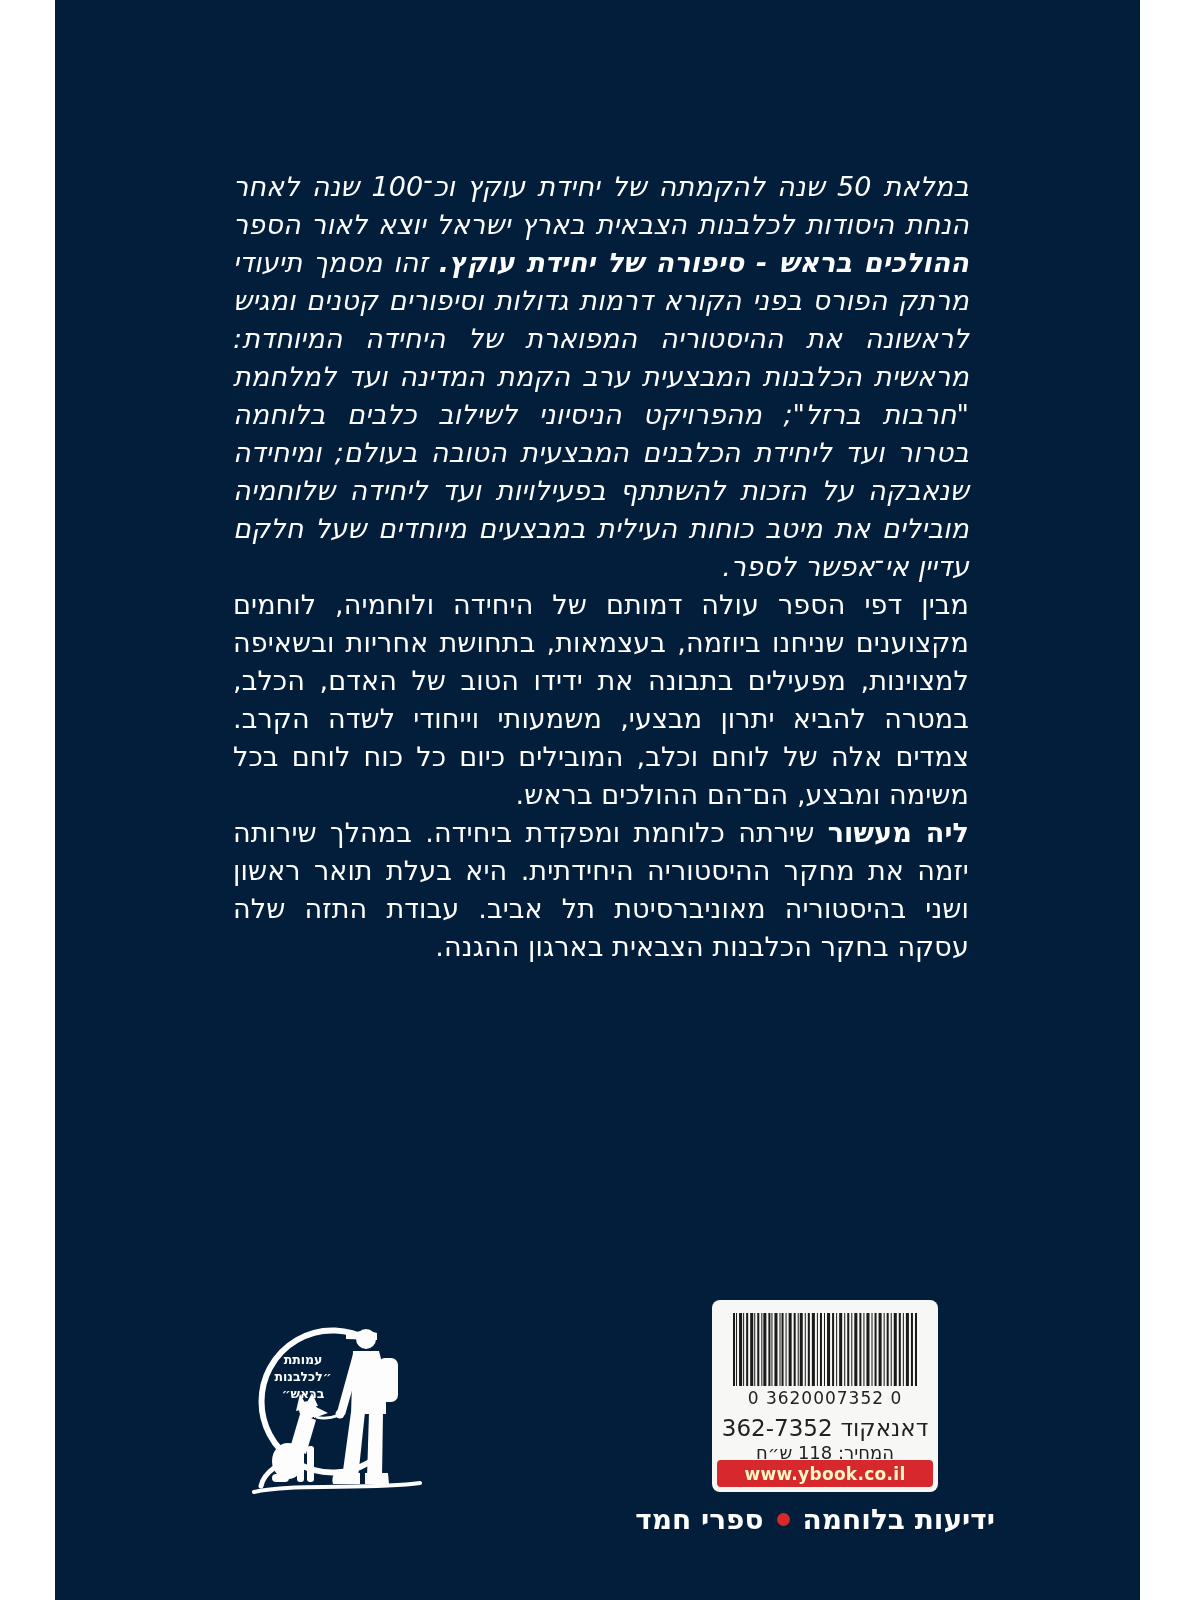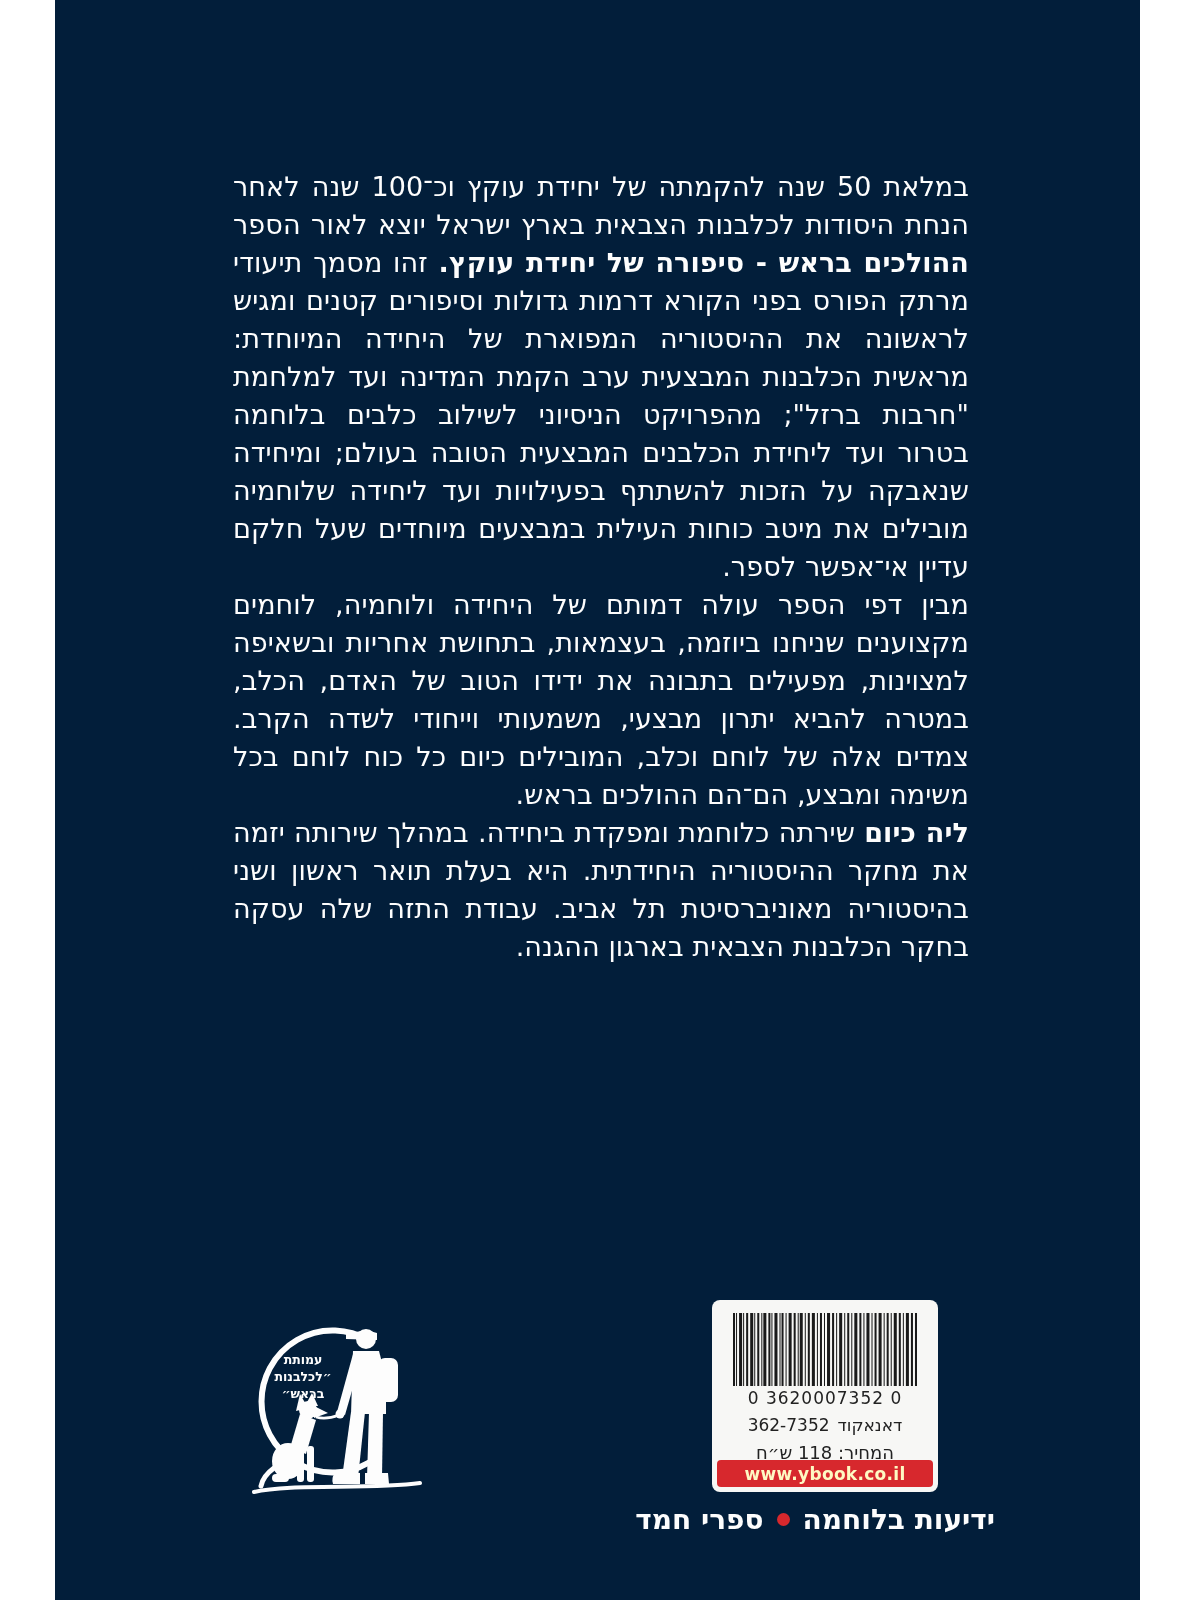--- a/index.html
+++ b/index.html
@@ -12,21 +12,21 @@
   }
 
   
   .text-block {
     position:absolute; left:178px; top:168px; width:736px;
     direction:rtl; text-align:justify;
     font-size:27px; line-height:38px; color:#fdfdfd;
     font-weight:400; letter-spacing:0.1px;
   }
   .text-block p { margin:0; }
-  .p-synopsis-1 { margin-bottom:16px; }
+  .p-synopsis-1 { margin-bottom:16px;font-style:italic; }
   .p-synopsis-2 { margin-bottom:38px; }
   .p-author-1  { margin-bottom:14px; }
   .bold { font-weight:700; }
 
   
   .logo {
     position:absolute; left:195px; top:1318px; width:175px; height:185px;
   }
   .logo svg { position:absolute; left:0; top:0; width:175px; height:185px; }
   .logo-text {
@@ -41,21 +41,21 @@
     background:#f7f7f5; border-radius:8px; overflow:hidden;
     text-align:center; color:#1c1c1c;
   }
   .bars { position:absolute; left:21px; top:13px; width:184px; height:73px; }
   .barcode-number {
     position:absolute; left:0; right:0; top:88px;
     font-size:17px; letter-spacing:1px; color:#222;
   }
   .danacode {
     position:absolute; left:0; right:0; top:115px;
-    direction:rtl; font-size:17px; color:#222;
+    direction:rtl; font-size:23px; color:#222;
   }
   .danacode .val { display:inline-block; margin-right:8px; }
   .price {
     position:absolute; left:0; right:0; top:142px;
     direction:rtl; font-size:18px; color:#222;
   }
   .site-band {
     position:absolute; left:5px; right:5px; bottom:5px; height:27px;
     background:#d7282d; border-radius:4px;
     display:flex; align-items:center; justify-content:center;
@@ -75,21 +75,21 @@
 </style>
 </head>
 <body>
 
 <div class="page">
   <div class="cover">
 
     <div class="text-block">
       <p class="p-synopsis-1"><span>במלאת 50 שנה להקמתה של יחידת עוקץ וכ־100 שנה לאחר הנחת היסודות לכלבנות הצבאית בארץ ישראל יוצא לאור הספר </span><span class="bold">ההולכים בראש - סיפורה של יחידת עוקץ.</span><span> זהו מסמך תיעודי מרתק הפורס בפני הקורא דרמות גדולות וסיפורים קטנים ומגיש לראשונה את ההיסטוריה המפוארת של היחידה המיוחדת: מראשית הכלבנות המבצעית ערב הקמת המדינה ועד למלחמת "חרבות ברזל"; מהפרויקט הניסיוני לשילוב כלבים בלוחמה בטרור ועד ליחידת הכלבנים המבצעית הטובה בעולם; ומיחידה שנאבקה על הזכות להשתתף בפעילויות ועד ליחידה שלוחמיה מובילים את מיטב כוחות העילית במבצעים מיוחדים שעל חלקם עדיין אי־אפשר לספר.</span></p>
       <p class="p-synopsis-2">מבין דפי הספר עולה דמותם של היחידה ולוחמיה, לוחמים מקצוענים שניחנו ביוזמה, בעצמאות, בתחושת אחריות ובשאיפה למצוינות, מפעילים בתבונה את ידידו הטוב של האדם, הכלב, במטרה להביא יתרון מבצעי, משמעותי וייחודי לשדה הקרב. צמדים אלה של לוחם וכלב, המובילים כיום כל כוח לוחם בכל משימה ומבצע, הם־הם ההולכים בראש.</p>
-      <p class="p-author-2"><span class="bold">ליה כיום</span> <span>שירתה כלוחמת ומפקדת ביחידה. במהלך שירותה יזמה את מחקר ההיסטוריה היחידתית. היא בעלת תואר ראשון ושני בהיסטוריה מאוניברסיטת תל אביב. עבודת התזה שלה עסקה בחקר הכלבנות הצבאית בארגון ההגנה.</span></p>
+      <p class="p-author-2"><span class="bold">ליה מעשור</span> <span>שירתה כלוחמת ומפקדת ביחידה. במהלך שירותה יזמה את מחקר ההיסטוריה היחידתית. היא בעלת תואר ראשון ושני בהיסטוריה מאוניברסיטת תל אביב. עבודת התזה שלה עסקה בחקר הכלבנות הצבאית בארגון ההגנה.</span></p>
     </div>
 
     <div class="logo">
       <svg viewBox="0 0 175 185" aria-hidden="true">
 
         <path d="M118,22 A71,71 0 1 0 118,145" fill="none" stroke="#fdfdfd" stroke-width="6" stroke-linecap="round"></path>
 
         <g fill="#fdfdfd">
           <circle cx="116" cy="21" r="10"></circle>
           <path d="M96,16 L116,12 L127,15 L127,22 L96,21 Z"></path>

